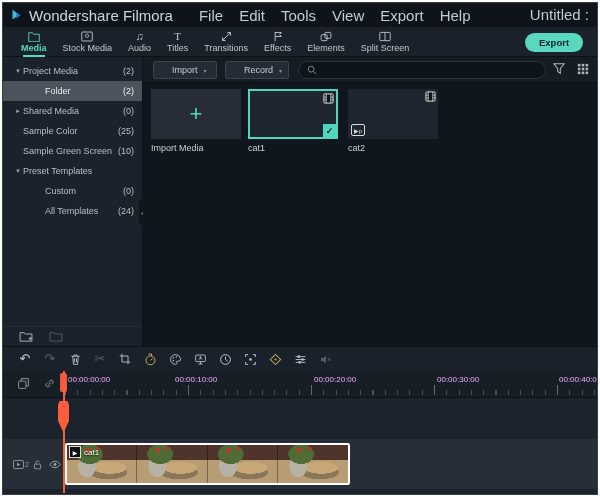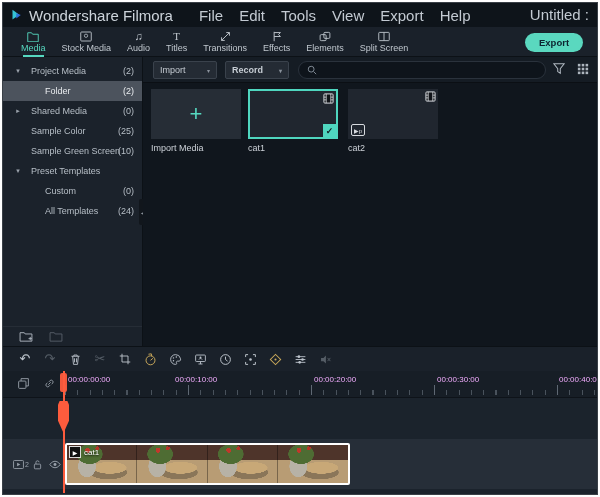--- a/index.html
+++ b/index.html
@@ -10,37 +10,37 @@
   .menubar{position:absolute;left:0;top:0;width:100%;height:24px;background:#0e141a;display:flex;align-items:center;color:#c3cad2;font-size:15px;}
   .logo{margin:0 6px 0 8px;}
   .appname{margin-right:18px;color:#cdd4db;}
   .menu-item{margin:0 8px;cursor:default;}
   .proj-title{position:absolute;right:8px;top:0;line-height:24px;color:#c3cad2;}
   
   .tabbar{position:absolute;left:0;top:24px;width:100%;height:30px;background:#1a212a;border-bottom:1px solid #0c1116;display:flex;align-items:center;padding-left:10px;box-sizing:border-box;}
   .tab{display:flex;flex-direction:column;align-items:center;justify-content:center;margin:0 8px;height:30px;color:#c0c7ce;position:relative;}
   .tab .tico{height:12px;display:flex;align-items:center;color:inherit;}
   .tab .tlab{font-size:9px;margin-top:1px;white-space:nowrap;}
-  .tab.active{color:#56d8c0;}
+  .tab.active{color:#56d8c0;font-weight:bold;}
   .tab.active::after{content:"";position:absolute;bottom:0;left:2px;right:2px;height:2px;background:#56d8c0;}
   .export-btn{position:absolute;right:14px;top:30px;width:58px;height:19px;border-radius:10px;background:#5ad8bf;color:#0c2430;font-size:9.5px;font-weight:bold;display:flex;align-items:center;justify-content:center;}
   
   .sidebar{position:absolute;left:0;top:54px;width:140px;height:289px;background:#1b222b;border-right:1px solid #0c1116;box-sizing:border-box;}
   .side-row{position:relative;height:20px;line-height:20px;font-size:9px;color:#b7bfc7;}
   .side-row.sel{background:#4c535d;color:#e9ecef;}
   .side-row .exp{position:absolute;left:10px;width:10px;text-align:center;font-size:7px;color:#9aa2ab;}
   .side-row .slab{position:absolute;}
   .side-row .scount{position:absolute;right:8px;}
-  .lv0 .slab{left:28px;} .lv1 .slab{left:42px;}
+  .lv0 .slab{left:20px;} .lv1 .slab{left:42px;}
   .side-footer{position:absolute;left:0;bottom:0;width:100%;height:20px;border-top:1px solid #262d36;display:flex;align-items:center;gap:16px;padding-left:16px;box-sizing:border-box;}
   .collapse-tab{position:absolute;left:136px;top:196px;width:8px;height:26px;background:#11161c;color:#8a929b;font-size:6px;display:flex;align-items:center;justify-content:center;border-radius:2px 0 0 2px;}
   
   .media-panel{position:absolute;left:140px;top:54px;width:456px;height:289px;background:#10161d;}
   .media-toolbar{position:absolute;left:0;top:0;width:100%;height:26px;background:#151c24;border-bottom:1px solid #0b0f14;box-sizing:border-box;}
-  .drop-btn{position:absolute;top:4px;height:18px;background:#242b34;border:1px solid #3a424c;border-radius:2px;color:#c6ccd3;font-size:9px;display:flex;align-items:center;justify-content:space-between;padding:0 6px;box-sizing:border-box;}
+  .drop-btn{position:absolute;top:4px;height:18px;background:#242b34;border:1px solid #3a424c;border-radius:2px;color:#c6ccd3;font-size:9px;display:flex;align-items:center;justify-content:space-between;padding:0 18px;box-sizing:border-box;}
   .drop-btn .chev{font-size:6px;color:#8a929c;margin-left:6px;}
   .search-box{position:absolute;left:155px;top:4px;width:248px;height:18px;background:#0e141b;border:1px solid #2a323c;border-radius:9px;display:flex;align-items:center;padding:0 8px;box-sizing:border-box;color:#6a7480;}
   .search-box input{background:transparent;border:none;outline:none;color:#9aa3ad;font-size:9px;width:100%;margin-left:5px;font-family:"Liberation Sans",sans-serif;}
   .search-box input::placeholder{color:#6a7480;}
   .mt-icon{position:absolute;top:6px;color:#aeb6bf;}
   
   .media-grid{position:absolute;left:0;top:28px;width:100%;height:120px;}
   .tile{position:absolute;top:4px;}
   .tile .thumb{position:relative;width:90px;height:50px;background:#20262f;box-sizing:border-box;}
   .tile .tname{font-size:9px;color:#ccd1d7;margin-top:4px;}
@@ -222,21 +222,21 @@
     </div>
   </div>
   <div class="collapse-tab">◀</div>
 
   <div class="media-panel">
     <div class="media-toolbar">
       <div class="drop-btn" style="left:10px;width:64px;">
         <span>Import</span>
           <span class="chev">▾</span>
       </div>
-      <div class="drop-btn" style="left:82px;width:64px;font-weight:bold;">
+      <div class="drop-btn" style="left:82px;width:64px;">
         <span>Record</span>
           <span class="chev">▾</span>
       </div>
       <div class="search-box">
         <span>
             <svg width="10" height="10" viewBox="0 0 12 12">
               <circle cx="5" cy="5" r="3.5" fill="none" stroke="#7d8792" stroke-width="1.2"></circle>
               <path d="M8 8l3 3" stroke="#7d8792" stroke-width="1.2"></path>
             </svg>
           </span>

